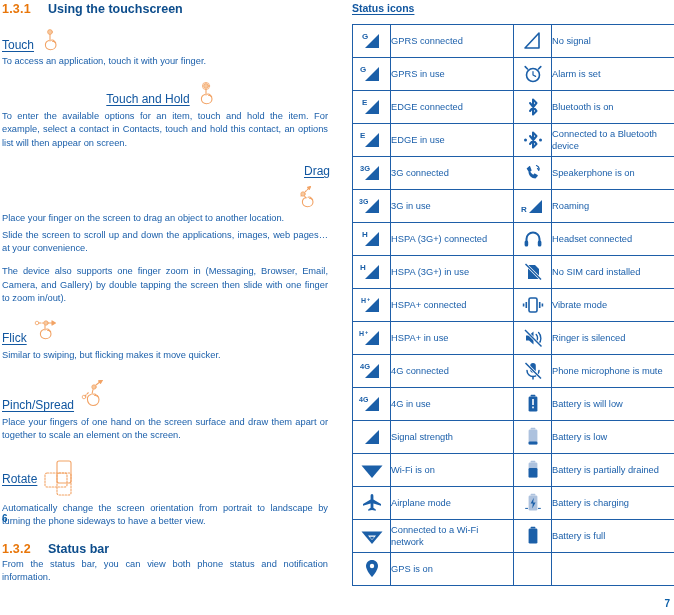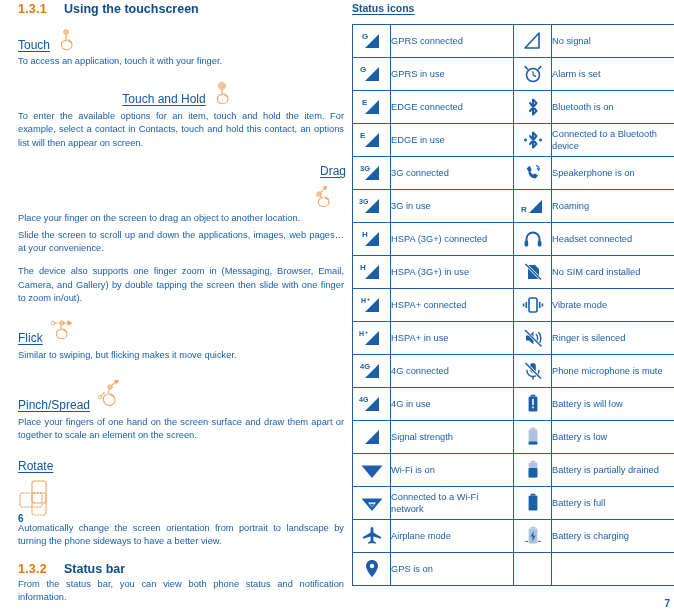--- a/index.html
+++ b/index.html
@@ -4,21 +4,21 @@
 <style>
   html,body{margin:0;padding:0;}
   body{
     width:674px;height:615px;background:#ffffff;
     font-family:"Liberation Sans", sans-serif;
     color:#1b5faa;overflow:hidden;position:relative;
   }
   .page{position:absolute;inset:0;}
 
   
-  .col-left{position:absolute;left:16px;top:0;width:330px;height:530px;}
+  .col-left{position:absolute;left:0;top:0;width:330px;height:530px;}
   .col-right{position:absolute;left:348px;top:0;width:326px;height:615px;}
 
   
   .sec-head{display:flex;align-items:baseline;font-weight:bold;font-size:12.5px;}
   .sec-num{color:#e8760a;width:46px;flex:none;letter-spacing:.2px;}
   .sec-title{color:#0d4d8c;}
 
   .sub-head{
     display:inline-block;color:#1257a0;font-weight:normal;font-size:12px;
     text-decoration:underline;text-underline-offset:2px;
@@ -151,21 +151,21 @@
         <path d="M16 5 L21 1"></path>
         <path d="M22.4 .2 L18.6 .9 L20.6 3.3 Z" style="fill:#f2a365;"></path>
         <path d="M13 9.5 L12 14"></path>
         <path d="M11 14.5 c-2 .5 -3.6 2.2 -3.6 4.6 c0 3.6 2.4 6.4 5.6 6.4 c3.6 0 6 -2.6 6 -6 c0 -1.8 -.6 -3 -1.8 -4"></path>
         <path d="M14.6 15.5 c1.2 -.2 2.4 .2 3 1.1"></path>
         <path d="M13 14.2 c1.4 -.3 2.6 0 3.3 .8"></path>
       </svg>
     </div>
     <p class="body" style="margin:4px 2px 0 2px;">Place your fingers of one hand on the screen surface and draw them apart or together to scale an element on the screen.</p>
 
-    <div class="sub-row" style="margin:16px 0 0 2px;align-items:flex-start;flex-direction:column;">
+    <div class="sub-row" style="margin:16px 0 0 2px;align-items:center;">
       <span class="sub-head">Rotate</span>
       <svg class="gicon" width="46" height="40" viewBox="0 0 46 40">
         <rect x="14" y="2" width="14" height="22" rx="2"></rect>
         <rect class="dash" x="14" y="14" width="14" height="22" rx="2"></rect>
         <rect class="dash" x="2" y="14" width="22" height="14" rx="2"></rect>
       </svg>
     </div>
     <p class="body" style="margin:3px 2px 0 2px;">Automatically change the screen orientation from portrait to landscape by turning the phone sideways to have a better view.</p>
 
     <div class="sec-head" style="margin:14px 0 2px 2px;">
@@ -446,57 +446,57 @@
             <rect class="lightf" x="8.6" y="1.8" width="4.8" height="1.8" rx=".6"></rect>
             <rect class="lightf" x="6.6" y="3.4" width="8.8" height="15.2" rx="1.4"></rect>
             <rect class="bf" x="6.6" y="9" width="8.8" height="9.6" rx="1.2"></rect>
           </svg>
         </td>
         <td class="lb c2">Battery is partially drained</td>
       </tr>
 
       <tr>
         <td class="ic">
-          <svg class="svgic" width="26" height="22" viewBox="0 0 26 22">
-            <path class="bf" d="M2.5 6.5 L23.5 6.5 L13 19 Z"></path>
-            <path d="M9 10.5 L17 10.5 L13 15 Z" style="fill:#ffffff;"></path>
-            <path class="bf" d="M10.8 11.8 L15.2 11.8 L13 14.4 Z"></path>
-          </svg>
-        </td>
-        <td class="lb c1">Connected to a Wi-Fi network</td>
-        <td class="ic">
-          <svg class="svgic" width="22" height="22" viewBox="0 0 22 22">
-            <rect class="bf" x="8.6" y="1.8" width="4.8" height="1.8" rx=".6"></rect>
-            <rect class="bf" x="6.6" y="3.4" width="8.8" height="15.2" rx="1.4"></rect>
-          </svg>
-        </td>
-        <td class="lb c2">Battery is full</td>
-      </tr>
-
-      <tr>
-        <td class="ic">
           <svg class="svgic" width="22" height="22" viewBox="0 0 22 22">
             <path class="bf" d="M11 2 c.9 0 1.4 .9 1.4 2.2 l0 3.4 L20 12 l0 1.8 l-7.6 -2.2 l0 4.2 l2.4 1.6 l0 1.4 L11 18 l-3.8 .8 l0 -1.4 l2.4 -1.6 l0 -4.2 L2 13.8 L2 12 l7.6 -4.4 l0 -3.4 C9.6 2.9 10.1 2 11 2 Z"></path>
           </svg>
         </td>
         <td class="lb c1">Airplane mode</td>
         <td class="ic">
           <svg class="svgic" width="22" height="22" viewBox="0 0 22 22">
             <rect class="lightf" x="8.6" y="1.8" width="4.8" height="1.8" rx=".6"></rect>
             <rect class="lightf" x="6.6" y="3.4" width="8.8" height="15.2" rx="1.4"></rect>
             <path class="bf" d="M11.8 5.8 L8.6 11.6 L10.8 11.6 L10.2 16.4 L13.6 10.4 L11.2 10.4 Z"></path>
             <path class="bs-thin" style="stroke-width:1" d="M3.6 16.4 L5.6 16.4"></path>
             <path class="bs-thin" style="stroke-width:1" d="M16.4 16.4 L18.4 16.4"></path>
           </svg>
         </td>
         <td class="lb c2">Battery is charging</td>
       </tr>
 
       <tr>
         <td class="ic">
+          <svg class="svgic" width="26" height="22" viewBox="0 0 26 22">
+            <path class="bf" d="M2.5 6.5 L23.5 6.5 L13 19 Z"></path>
+            <path d="M9 10.5 L17 10.5 L13 15 Z" style="fill:#ffffff;"></path>
+            <path class="bf" d="M10.8 11.8 L15.2 11.8 L13 14.4 Z"></path>
+          </svg>
+        </td>
+        <td class="lb c1">Connected to a Wi-Fi network</td>
+        <td class="ic">
+          <svg class="svgic" width="22" height="22" viewBox="0 0 22 22">
+            <rect class="bf" x="8.6" y="1.8" width="4.8" height="1.8" rx=".6"></rect>
+            <rect class="bf" x="6.6" y="3.4" width="8.8" height="15.2" rx="1.4"></rect>
+          </svg>
+        </td>
+        <td class="lb c2">Battery is full</td>
+      </tr>
+
+      <tr>
+        <td class="ic">
           <svg class="svgic" width="22" height="22" viewBox="0 0 22 22">
             <path class="bf" d="M11 2 c-3.4 0 -6 2.6 -6 6 c0 4.4 6 11 6 11 s6 -6.6 6 -11 c0 -3.4 -2.6 -6 -6 -6 Z"></path>
             <circle cx="11" cy="8" r="2.2" style="fill:#ffffff;"></circle>
           </svg>
         </td>
         <td class="lb c1">GPS is on</td>
         <td class="ic"></td>
         <td class="lb c2"></td>
       </tr>
 

